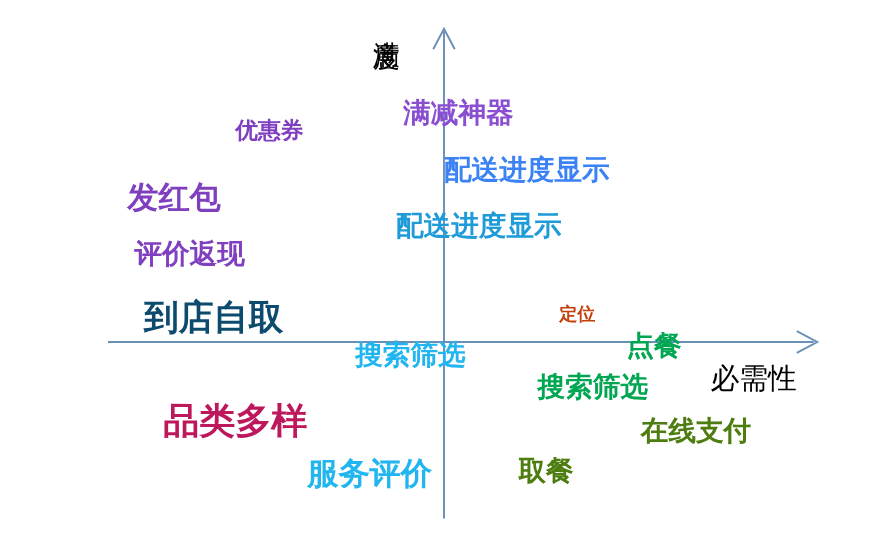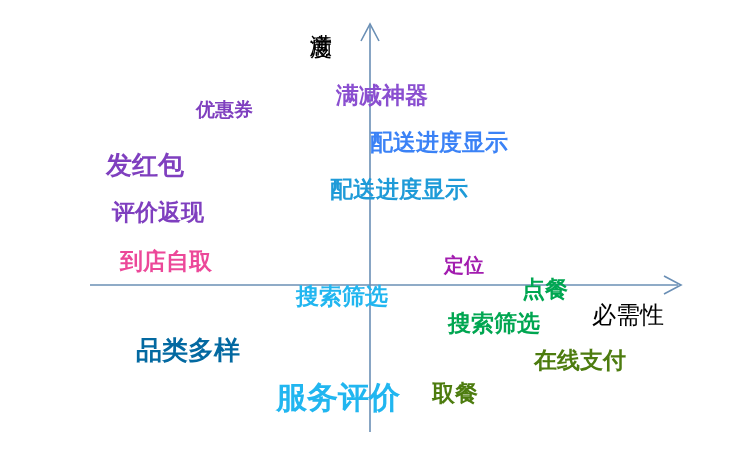--- a/index.html
+++ b/index.html
@@ -67,24 +67,24 @@
 
   <div class="axis-title" style="left:592px; top:303px; font-size:24px;">必需性</div>
 
   <div id="points-layer">
       <div class="pt" style="left: 196px; top: 100px; color: rgb(127, 63, 191); font-size: 19px;">优惠券</div>
       <div class="pt" style="left: 336px; top: 84px; color: rgb(138, 79, 208); font-size: 23px;">满减神器</div>
       <div class="pt" style="left: 370px; top: 131px; color: #3b82f6; font-size: 23px;">配送进度显示</div>
       <div class="pt" style="left: 106px; top: 152px; color: rgb(127, 63, 191); font-size: 26px;">发红包</div>
       <div class="pt" style="left: 330px; top: 178px; color: rgb(31, 155, 216); font-size: 23px;">配送进度显示</div>
       <div class="pt" style="left: 96px; top: 201px; color: rgb(127, 63, 191); font-size: 23px; margin-left: 16px;">评价返现</div>
-      <div class="pt" style="left: 120px; top: 250px; color: #ec4899; font-size: 23px;">到店自取</div>
-      <div class="pt" style="left: 444px; top: 255px; color: #a21caf; font-size: 20px;">定位</div>
+      <div class="pt" style="left: 120px; top: 250px; color: #0c4a6e; font-size: 29px;">到店自取</div>
+      <div class="pt" style="left: 466px; top: 255px; color: #c2410c; font-size: 15px;">定位</div>
       <div class="pt" style="left: 522px; top: 278px; color: rgb(0, 166, 81); font-size: 23px;">点餐</div>
       <div class="pt" style="left: 296px; top: 285px; color: rgb(33, 182, 240); font-size: 23px;">搜索筛选</div>
       <div class="pt" style="left: 448px; top: 312px; color: rgb(0, 166, 81); font-size: 23px;">搜索筛选</div>
-      <div class="pt" style="left: 136px; top: 337px; color: #0369a1; font-size: 26px;">品类多样</div>
+      <div class="pt" style="left: 136px; top: 337px; color: #be185d; font-size: 30px;">品类多样</div>
       <div class="pt" style="left: 534px; top: 349px; color: #4d7c0f; font-size: 23px;">在线支付</div>
-      <div class="pt" style="left: 276px; top: 382px; color: rgb(33, 182, 240); font-size: 31px;">服务评价</div>
+      <div class="pt" style="left: 256px; top: 382px; color: rgb(33, 182, 240); font-size: 26px;">服务评价</div>
       <div class="pt" style="left: 432px; top: 382px; color: #4d7c0f; font-size: 23px;">取餐</div>
     </div>
 
 </div>
 
 </body></html>

